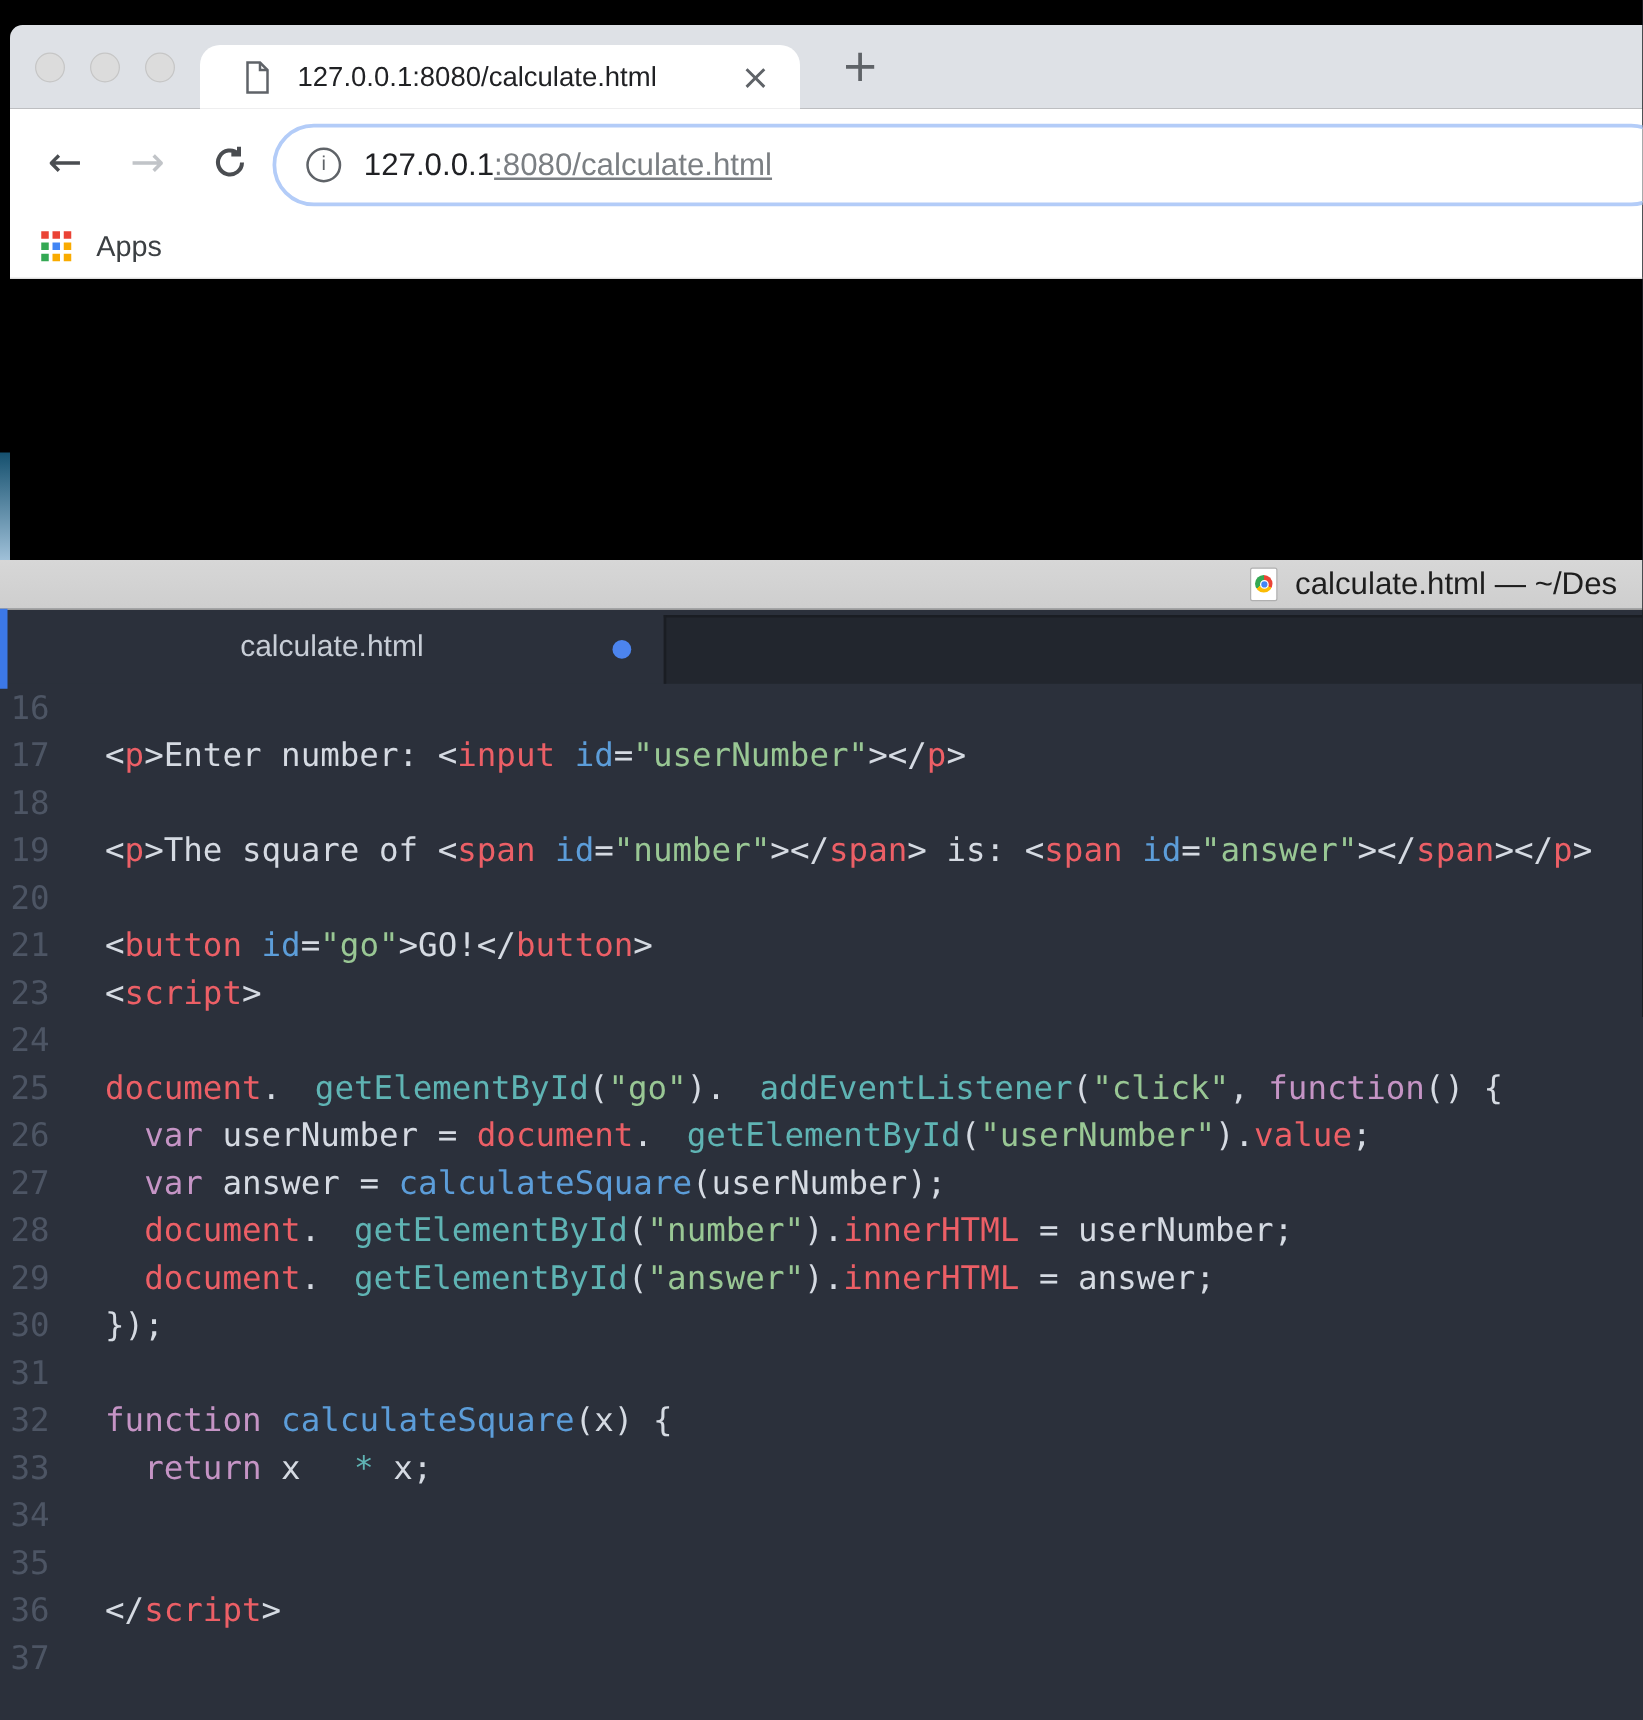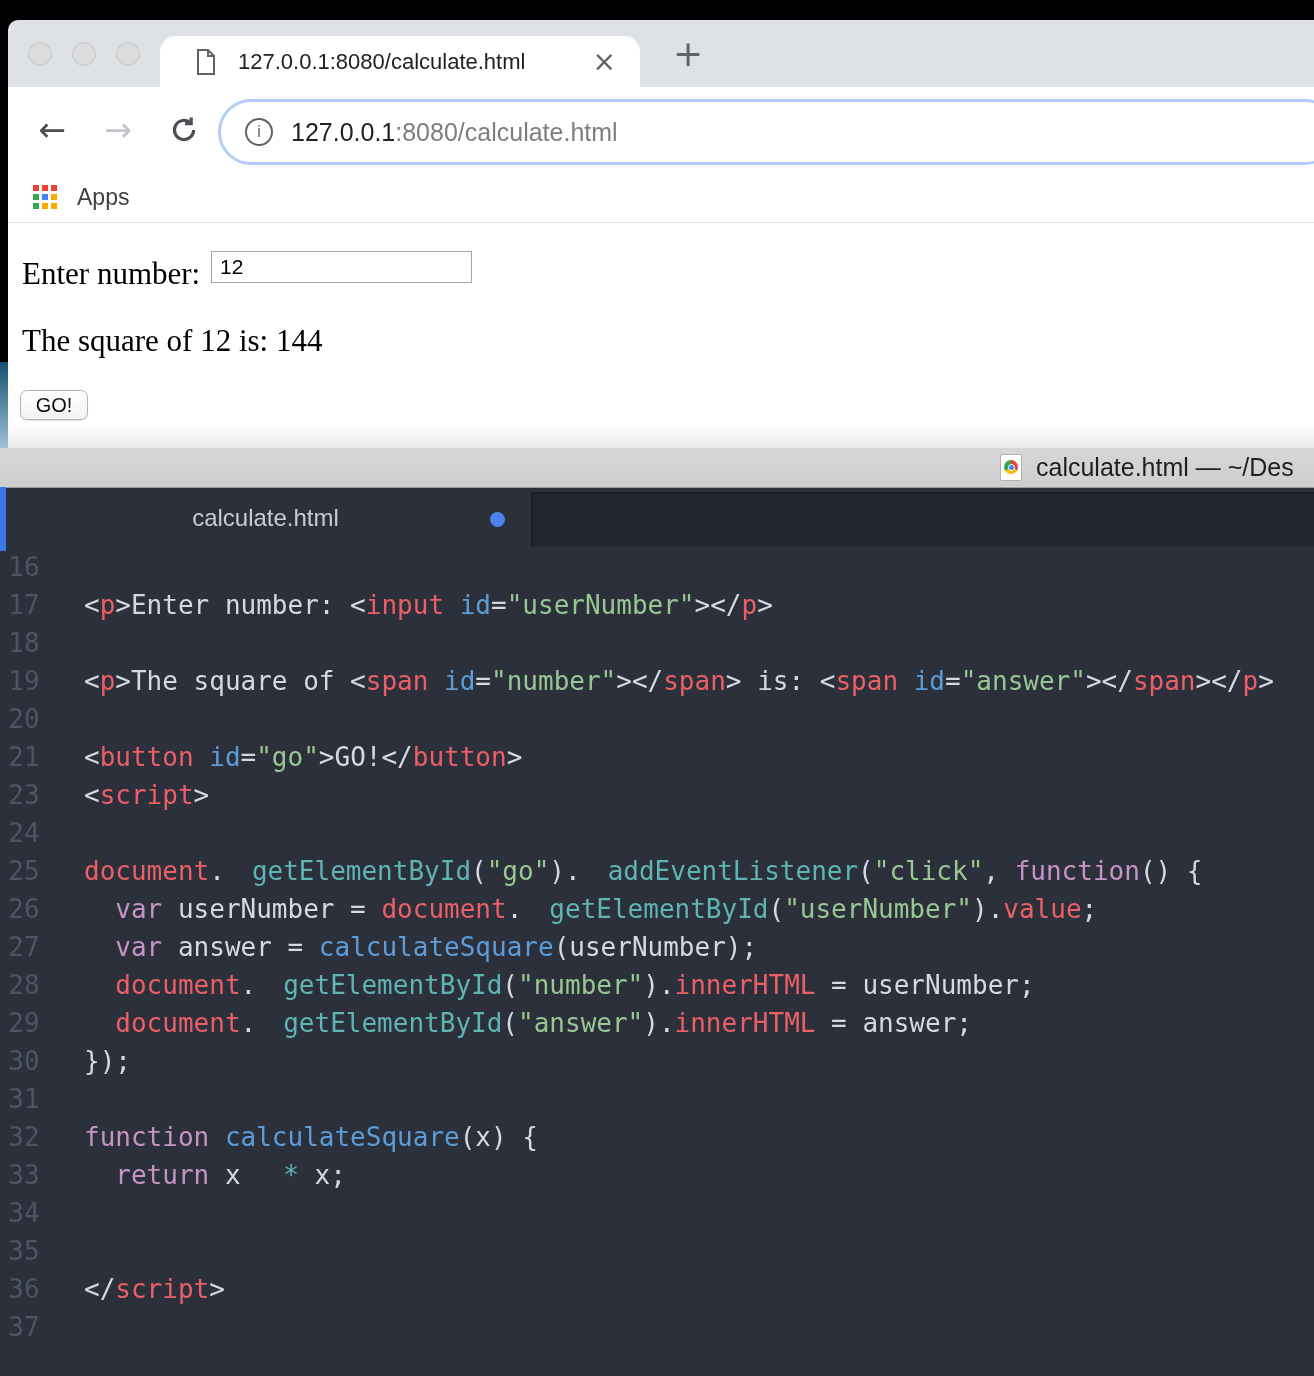--- a/index.html
+++ b/index.html
@@ -22,21 +22,21 @@
           font-family:"DejaVu Sans",sans-serif;font-size:33px;}
   .ic-back{left:22px;color:#4a4d51;}
   .ic-fwd{left:88px;color:#c1c4c8;}
   .ic-reload{left:154px;}
   .omnibox{position:absolute;left:210px;right:-24px;top:12px;height:60px;border-radius:33px;background:#fff;
            border:3px solid var(--omnibox-ring,#b3ccf8);display:flex;align-items:center;}
   .info-ic{margin-left:24px;width:24px;height:24px;border:2px solid #5f6368;border-radius:50%;flex:none;
            display:flex;align-items:center;justify-content:center;font-size:16px;color:#5f6368;font-style:normal;}
   .url{margin-left:18px;font-size:25px;white-space:nowrap;}
   .url .host{color:var(--url-host,#202124);}
-  .url .rest{color:var(--url-rest,#7b7f83);}
+  .url .rest{color:var(--url-rest,#7b7f83);text-decoration:underline;}
   .chrome-bookmarks{position:absolute;top:152px;left:0;right:0;height:50px;background:#fff;
                     border-bottom:1px solid #e6e6e6;display:flex;align-items:center;}
   .apps-grid{margin-left:25px;width:24px;height:24px;display:grid;grid-template-columns:repeat(3,6px);
              grid-template-rows:repeat(3,6px);gap:3px;}
   .apps-label{margin-left:20px;font-size:23px;color:#3c4043;}
   .page-content{position:absolute;top:203px;left:0;right:0;height:234px;background:#fff;
                 font-family:"Liberation Serif",serif;}
   .page-content::after{content:"";position:absolute;left:0;right:0;bottom:0;height:34px;
                 pointer-events:none;background:linear-gradient(180deg,rgba(255,255,255,0),#e3e3e3);}
   .enter-label{position:absolute;left:14px;top:33px;font-size:31px;color:#000;}
@@ -119,26 +119,20 @@
         <div style="background: rgb(52, 168, 83);"></div>
         <div style="background: rgb(66, 133, 244);"></div>
         <div style="background: rgb(249, 171, 0);"></div>
         <div style="background: rgb(52, 168, 83);"></div>
         <div style="background: rgb(249, 171, 0);"></div>
         <div style="background: rgb(249, 171, 0);"></div>
       </div>
     <span class="apps-label">Apps</span>
   </div>
 
-  <div class="page-content">
-    <span class="enter-label">Enter number:</span>
-    <input class="num-input" value="12" style="">
-    <span class="result-text">The square of 12 is: 144</span>
-    <button class="go-btn">GO!</button>
-  </div>
 </div>
 
 <div class="sliver"></div>
 
 <div class="editor-win">
   <div class="ed-titlebar">
     <div class="ed-file-icon">
         <span class="ball"></span>
       </div>
     <span class="ed-title">calculate.html — ~/Des</span>

